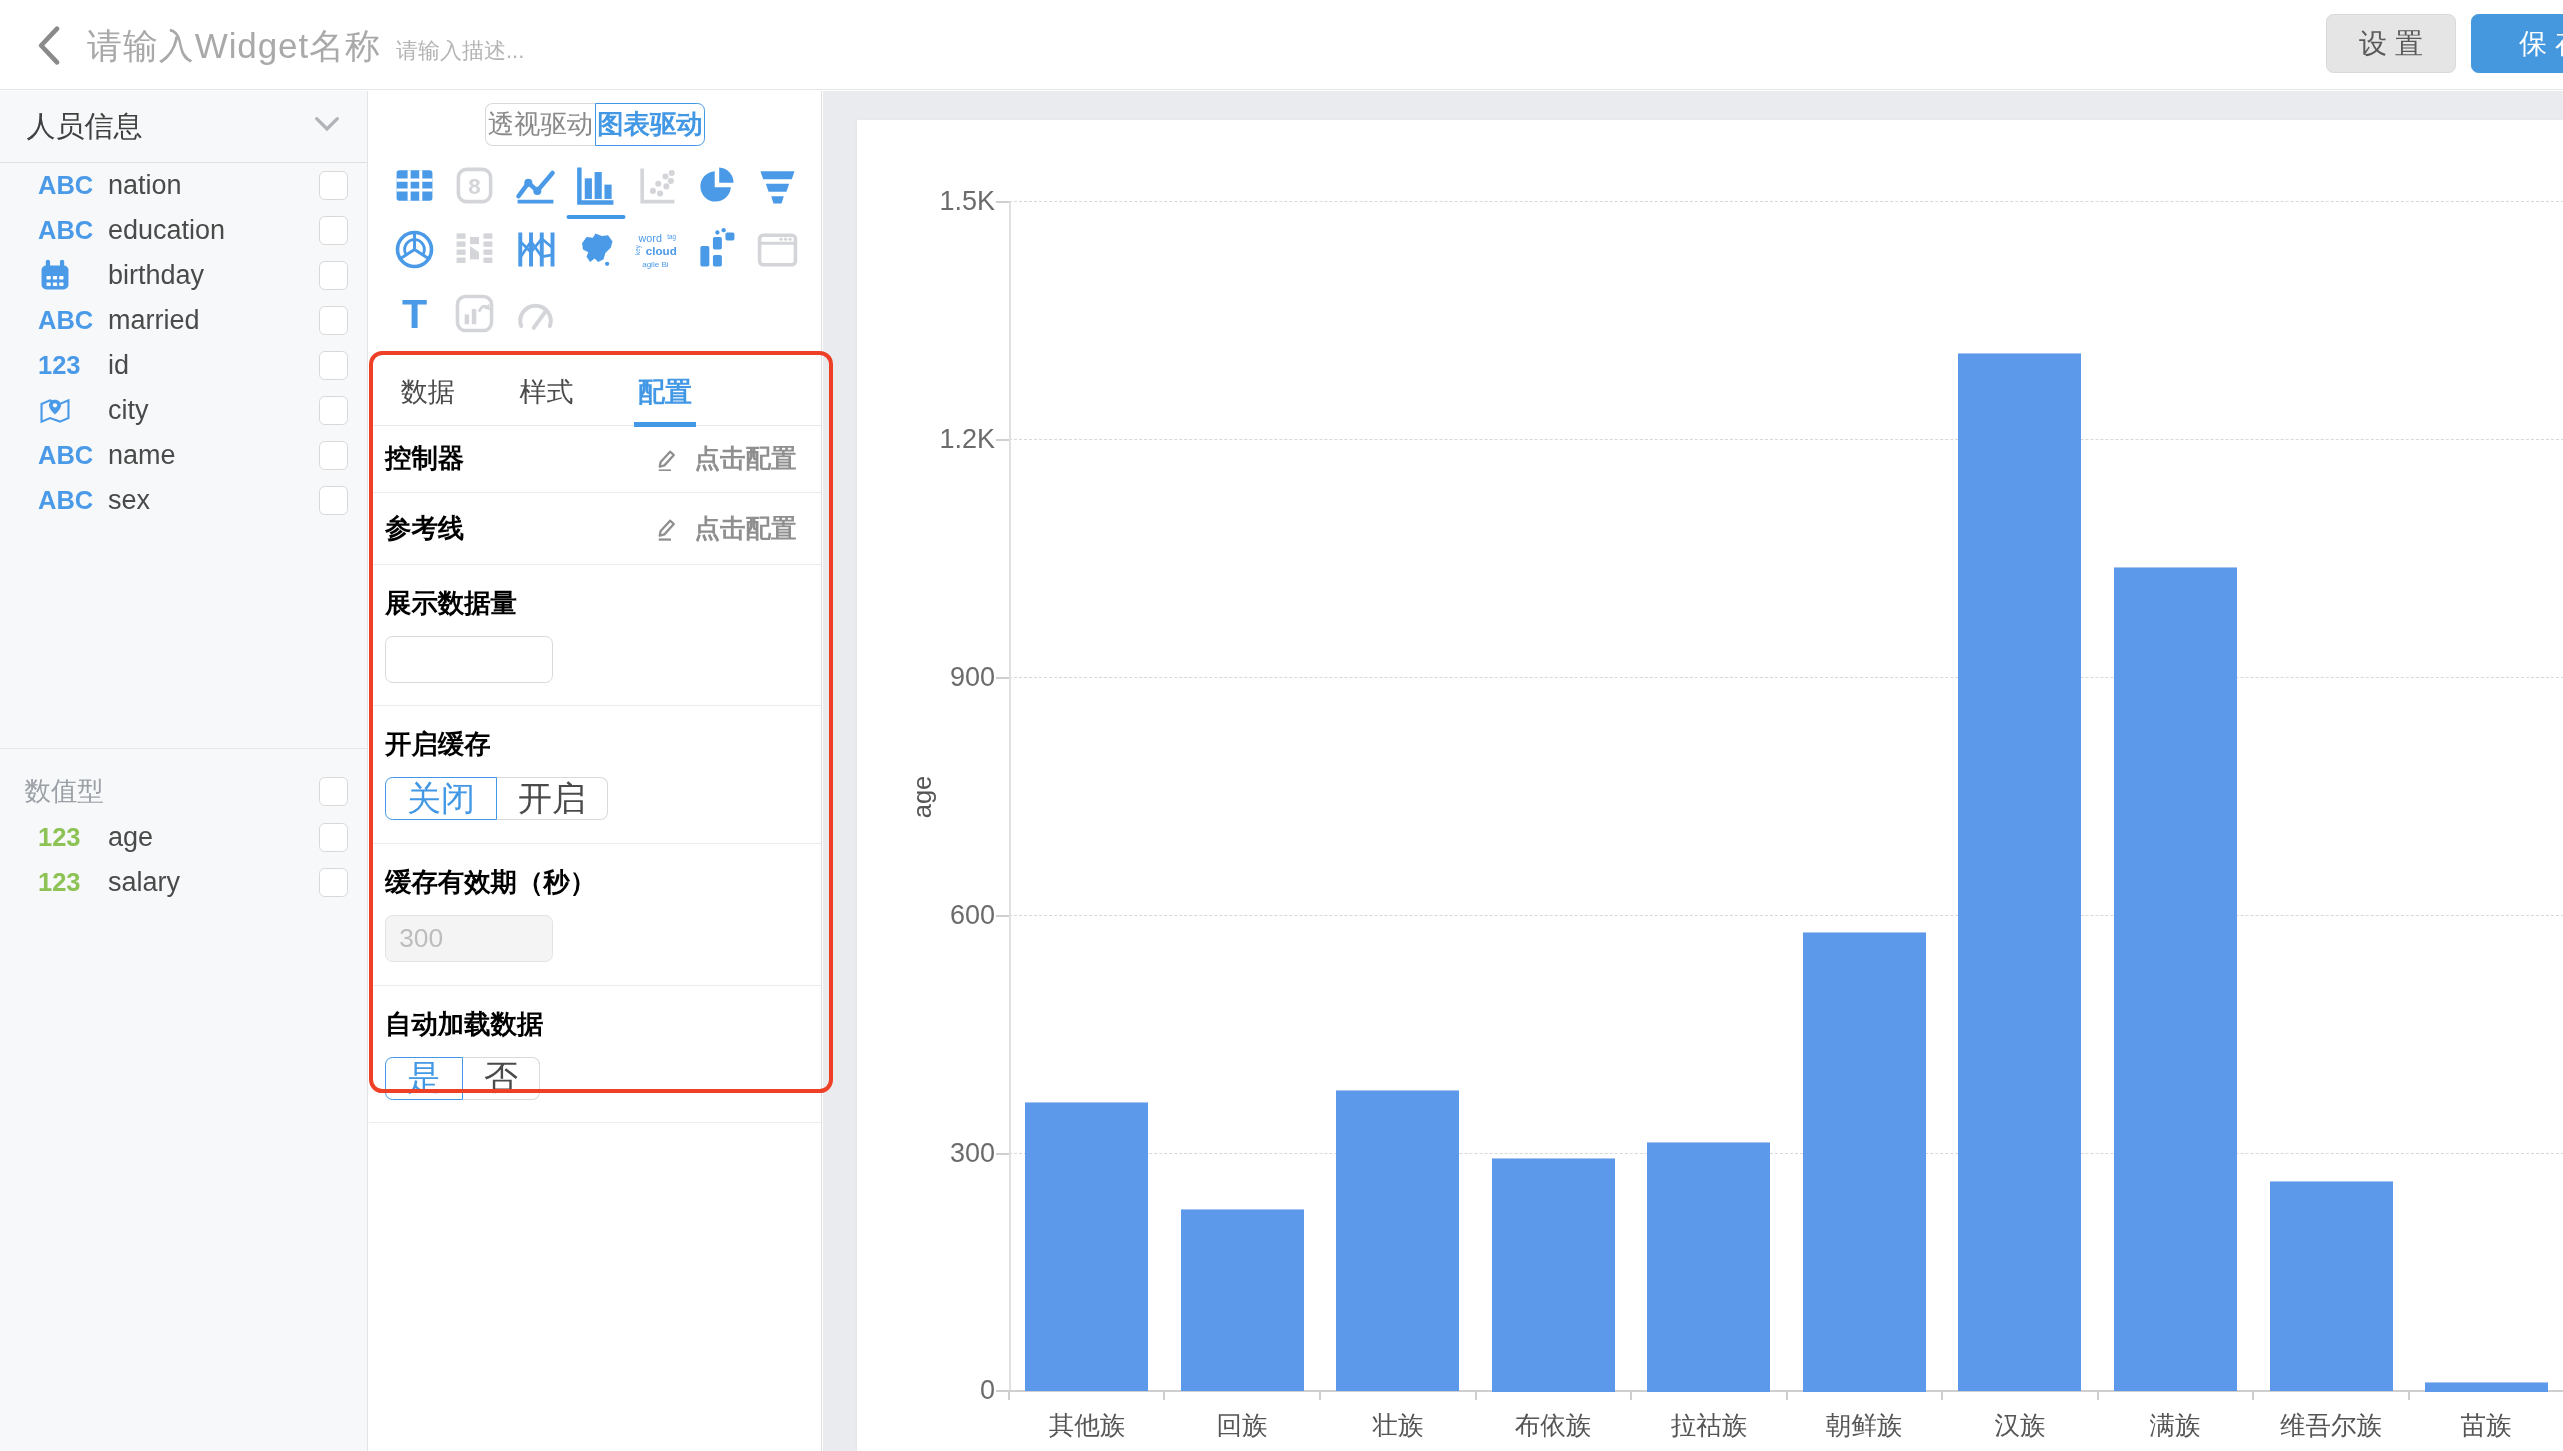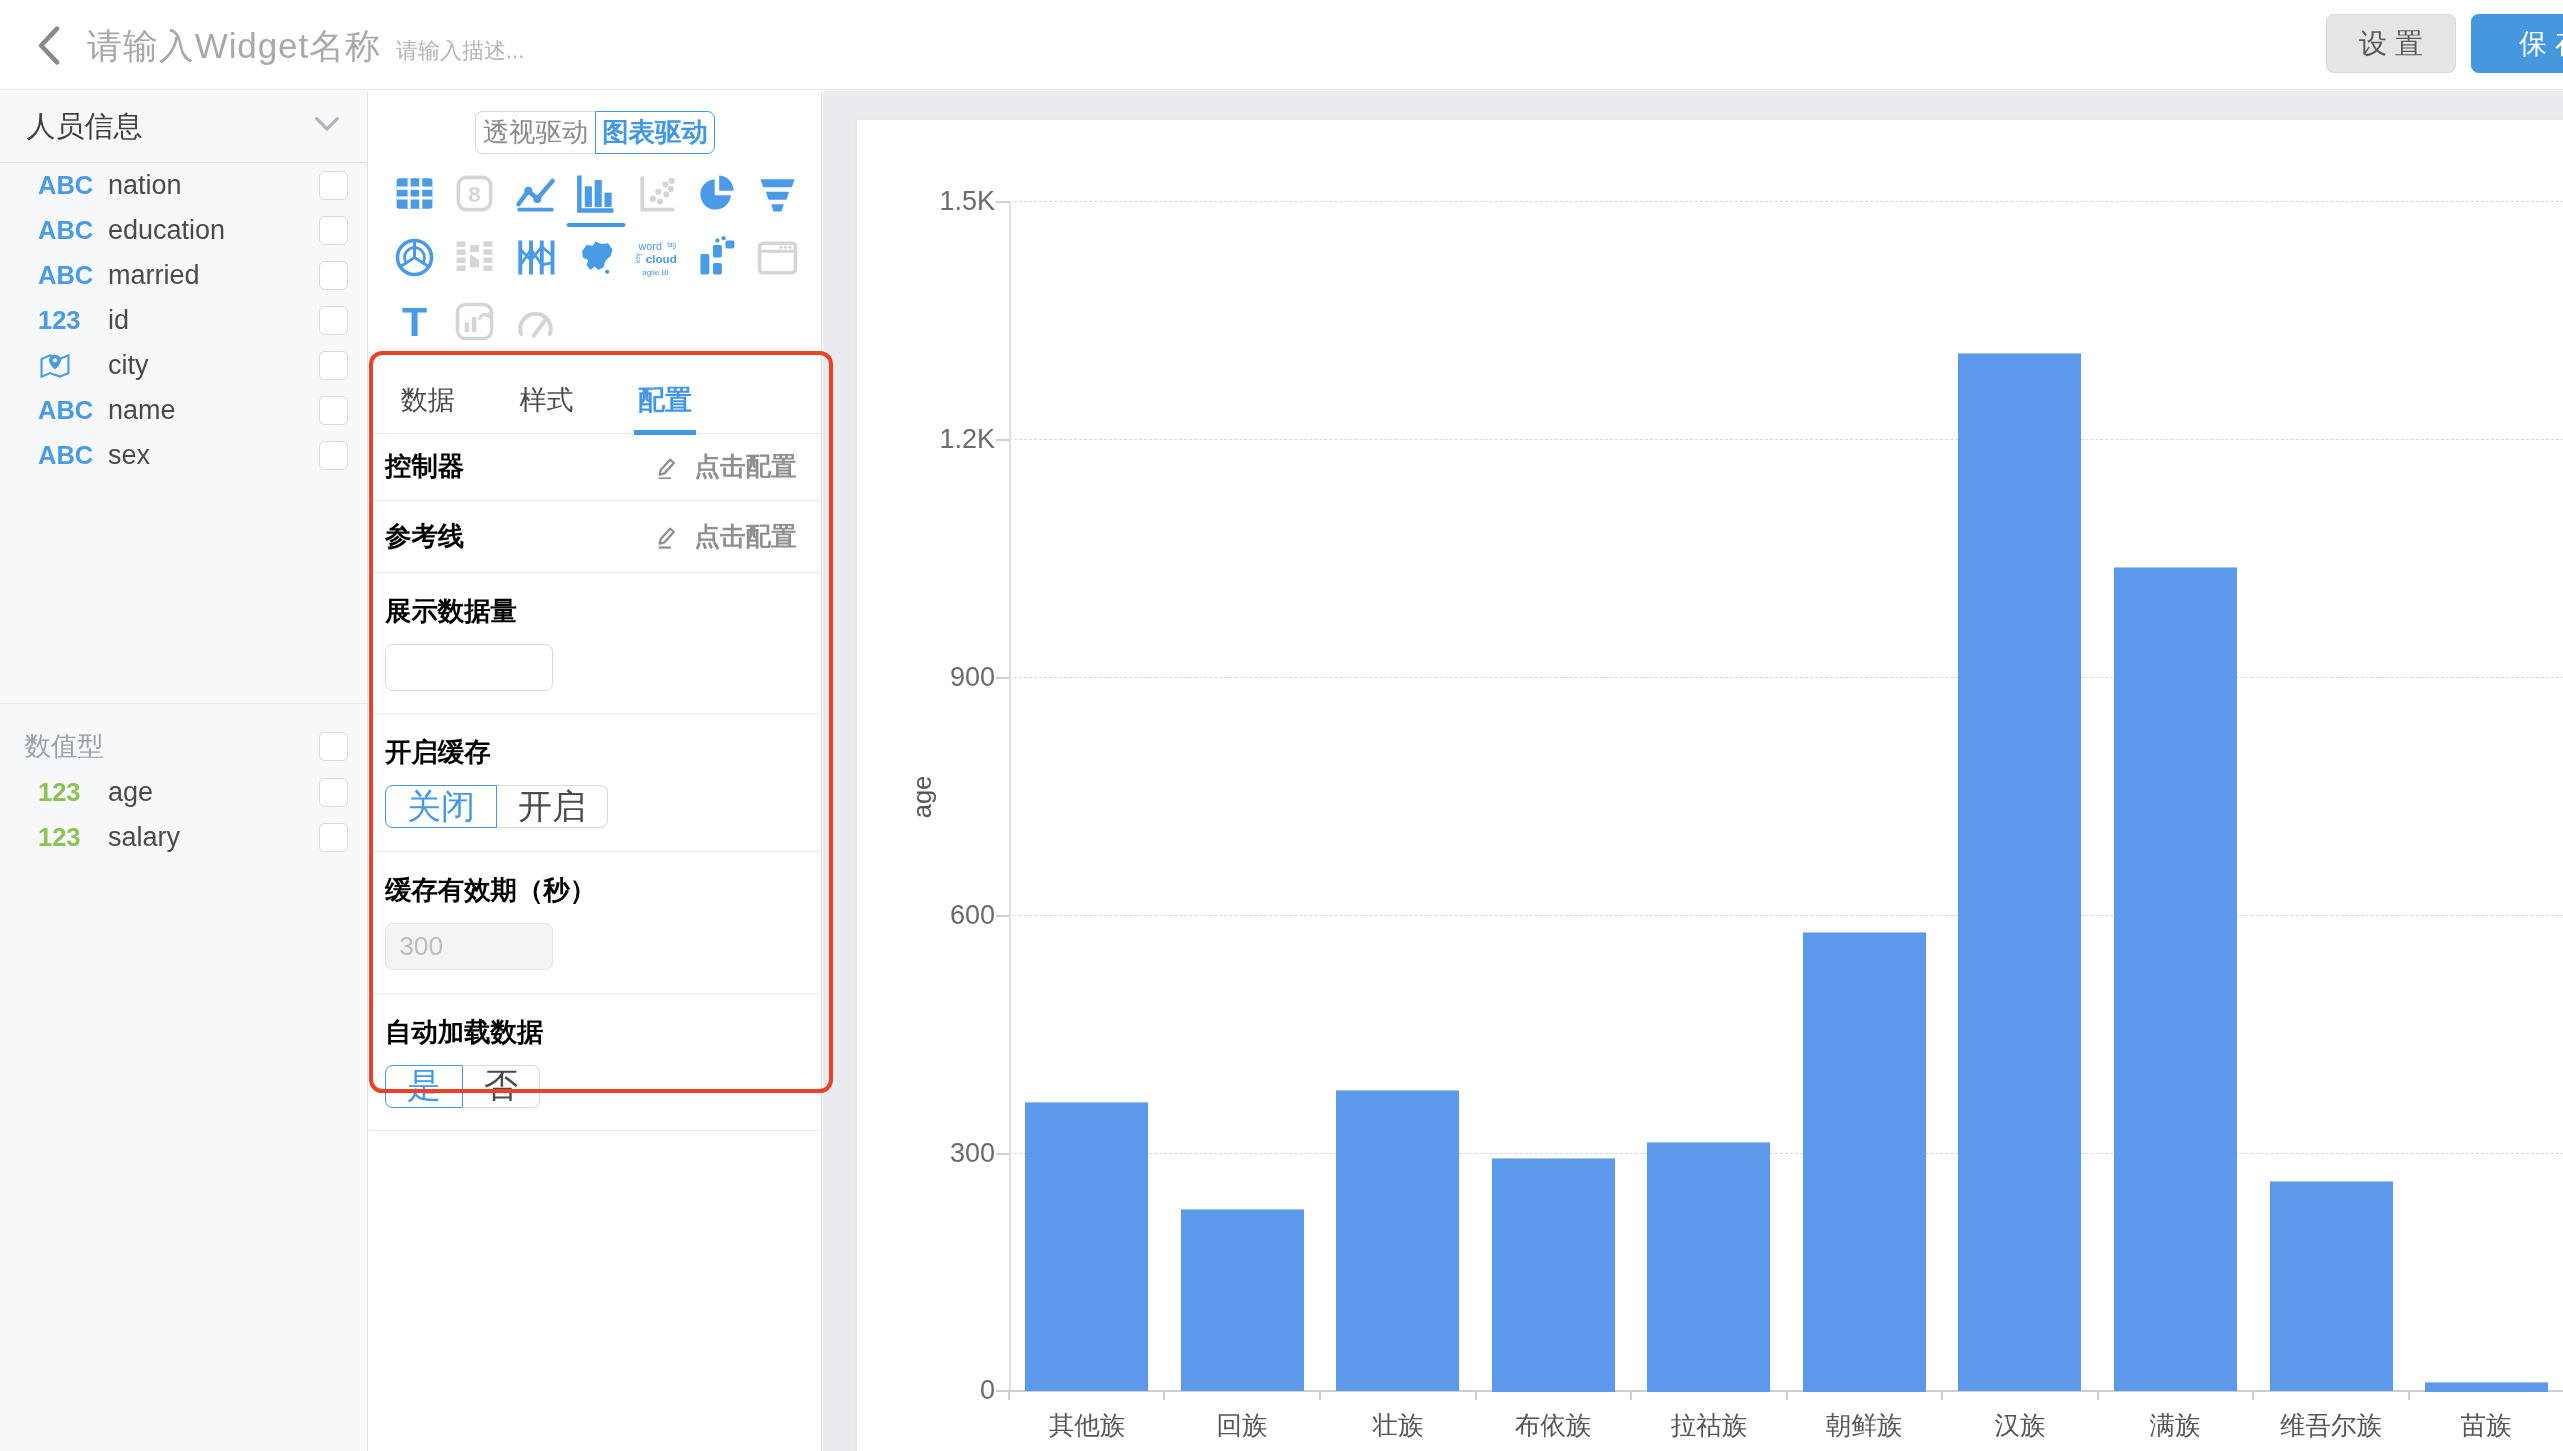--- a/index.html
+++ b/index.html
@@ -23,21 +23,21 @@
   .field-row{display:flex;align-items:center;height:45px;padding:0 19px 0 38px;font-size:27px;color:#4a4a4a;}
   .field-icon{width:70px;font-weight:bold;font-size:25.5px;letter-spacing:0;flex:none;display:flex;align-items:center;}
   .field-icon.abc,.field-icon.i123{color:#4a9ae8;}
   .field-icon.i123.green{color:#8dc255;}
   .checkbox{margin-left:auto;width:27px;height:27px;background:#fff;border:1.9px solid #d8d8d8;border-radius:5.7px;flex:none;}
   .sidebar-spacer{height:225px;}
   .sidebar-divider{height:0.9px;background:#e4e6e8;}
 
   
   .panel{position:absolute;left:369px;top:91px;width:453px;bottom:0;background:#fff;border-right:0.9px solid #dcdee0;box-sizing:border-box;}
-  .mode-toggle{margin:20px auto 0;width:240px;display:flex;}
+  .mode-toggle{margin:12px auto 0;width:220px;display:flex;}
   .mode-opt{width:120px;height:43px;box-sizing:border-box;border:1.9px solid #d9d9d9;display:flex;align-items:center;justify-content:center;font-size:26.4px;color:#8a8a8a;background:#fff;cursor:pointer;}
   .mode-opt:first-child{border-radius:7.5px 0 0 7.5px;border-right-width:0;}
   .mode-opt:last-child{border-radius:0 7.5px 7.5px 0;}
   .mode-opt.selected{border:1.9px solid #4298e5;color:#4298e5;font-weight:600;}
   .icon-grid{margin:15px 13.2px 0 15px;display:grid;grid-template-columns:repeat(7,1fr);row-gap:15px;}
   .icon-cell{position:relative;height:49px;display:flex;align-items:center;justify-content:center;cursor:pointer;}
   .icon-cell svg{display:block;}
   .icon-active{color:#4a9ae8;}
   .icon-inactive{color:#d3d5d8;}
   .icon-cell.selected::after{content:"";position:absolute;left:50%;transform:translateX(-50%);bottom:-9.4px;width:59px;height:4.7px;background:#4298e5;border-radius:2.8px;}
@@ -106,20 +106,38 @@
     </div>
     <div id="sidebar-sections">
         <div class="field-row">
           <span class="field-icon abc">ABC</span>
           <span>nation</span>
           <span class="checkbox"></span>
         </div>
         <div class="field-row">
           <span class="field-icon abc">ABC</span>
           <span>education</span>
+          <span class="checkbox"></span>
+        </div>
+        <div class="field-row">
+          <span class="field-icon">
+            <svg width="34" height="34" viewBox="0 0 48 48">
+              <rect x="5" y="9" width="38" height="34" rx="7" fill="#4a9ae8"></rect>
+              <path d="M14 4v8M34 4v8" stroke="#4a9ae8" stroke-width="6" stroke-linecap="round"></path>
+              <g fill="#fff">
+                <rect x="12" y="24" width="6" height="5" rx="1"></rect>
+                <rect x="21" y="24" width="6" height="5" rx="1"></rect>
+                <rect x="30" y="24" width="6" height="5" rx="1"></rect>
+                <rect x="12" y="33" width="6" height="5" rx="1"></rect>
+                <rect x="21" y="33" width="6" height="5" rx="1"></rect>
+                <rect x="30" y="33" width="6" height="5" rx="1"></rect>
+              </g>
+            </svg>
+          </span>
+          <span>birthday</span>
           <span class="checkbox"></span>
         </div>
         <div class="field-row">
           <span class="field-icon abc">ABC</span>
           <span>married</span>
           <span class="checkbox"></span>
         </div>
         <div class="field-row">
           <span class="field-icon i123">123</span>
           <span>id</span>

